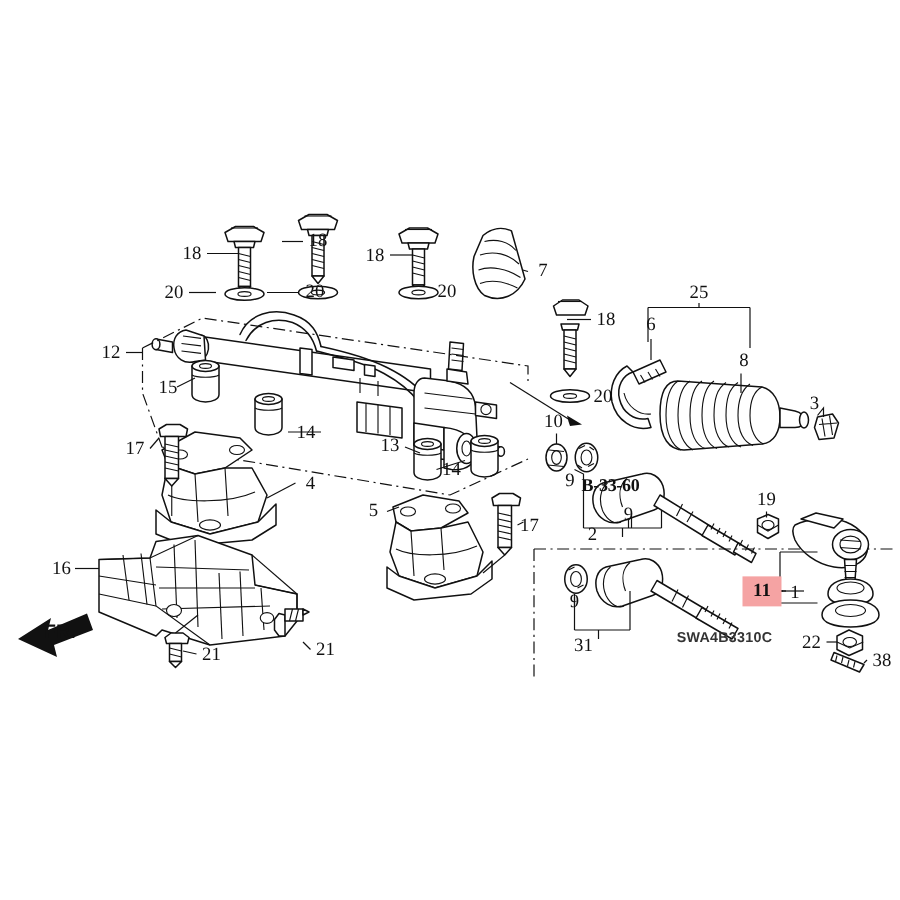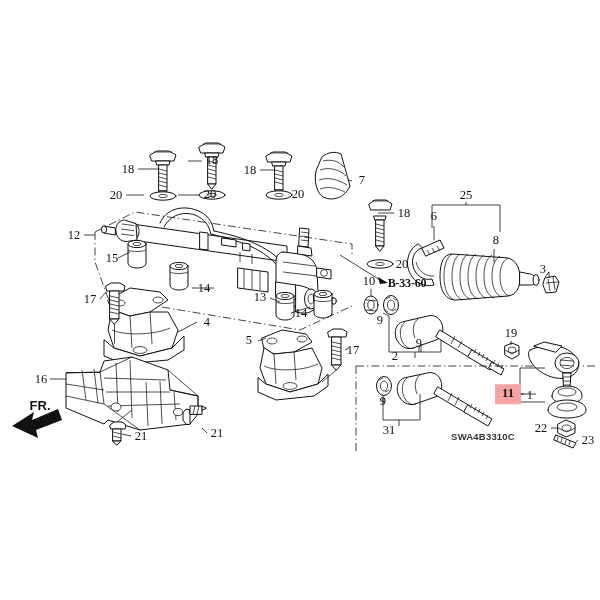--- a/index.html
+++ b/index.html
@@ -16,21 +16,21 @@
   .lbl{
     position:absolute;
     font-family:"Liberation Serif", serif;
     font-size:12.5px;
     line-height:1;
     color:#111;
     white-space:nowrap;
     transform:translate(-50%,-50%);
     letter-spacing:.1px;
   }
-  .lbl.bold{font-weight:bold;font-size:12px;letter-spacing:-.2px;}
+  .lbl.bold{font-weight:bold;font-size:12px;letter-spacing:-.2px;margin-top:40px;}
   .lbl.hl{
     background:#f5a3a3;
     padding:3px 7px 4px 7px;
     font-weight:bold;
   }
   .lbl.partno{
     font-family:"Liberation Sans", sans-serif;
     font-size:9.5px;
     letter-spacing:.2px;
     color:#333;
@@ -544,23 +544,23 @@
   <div class="lbl" style="left:383px;top:401px">9</div>
   <div class="lbl" style="left:395px;top:356px">2</div>
   <div class="lbl" style="left:389px;top:430px">31</div>
   <div class="lbl" style="left:511px;top:333px">19</div>
   <div class="lbl" style="left:466px;top:195px">25</div>
   <div class="lbl" style="left:434px;top:216px">6</div>
   <div class="lbl" style="left:496px;top:240px">8</div>
   <div class="lbl" style="left:543px;top:269px">3</div>
   <div class="lbl" style="left:530px;top:395px">1</div>
   <div class="lbl" style="left:541px;top:428px">22</div>
-  <div class="lbl" style="left:588px;top:440px">23</div>
+  <div class="lbl" style="left:588px;top:440px">38</div>
 
   <div class="lbl hl" style="left:508px;top:394px">11</div>
 
   <div class="lbl bold" style="left:407px;top:283px">B-33-60</div>
 
-  <div class="lbl" style="left:40px;top:405px;font-family:'Liberation Sans',sans-serif;font-weight:bold;font-size:13px;color:#111;">FR.</div>
-
-  <div class="lbl partno" style="left:483px;top:437px">SWA4B3310C</div>
+  <div class="lbl" style="left:40px;top:421px;font-family:'Liberation Sans',sans-serif;font-weight:bold;font-size:13px;color:#111;">FR.</div>
+
+  <div class="lbl partno" style="left:483px;top:426px">SWA4B3310C</div>
 
 </div>
 
 </body></html>

